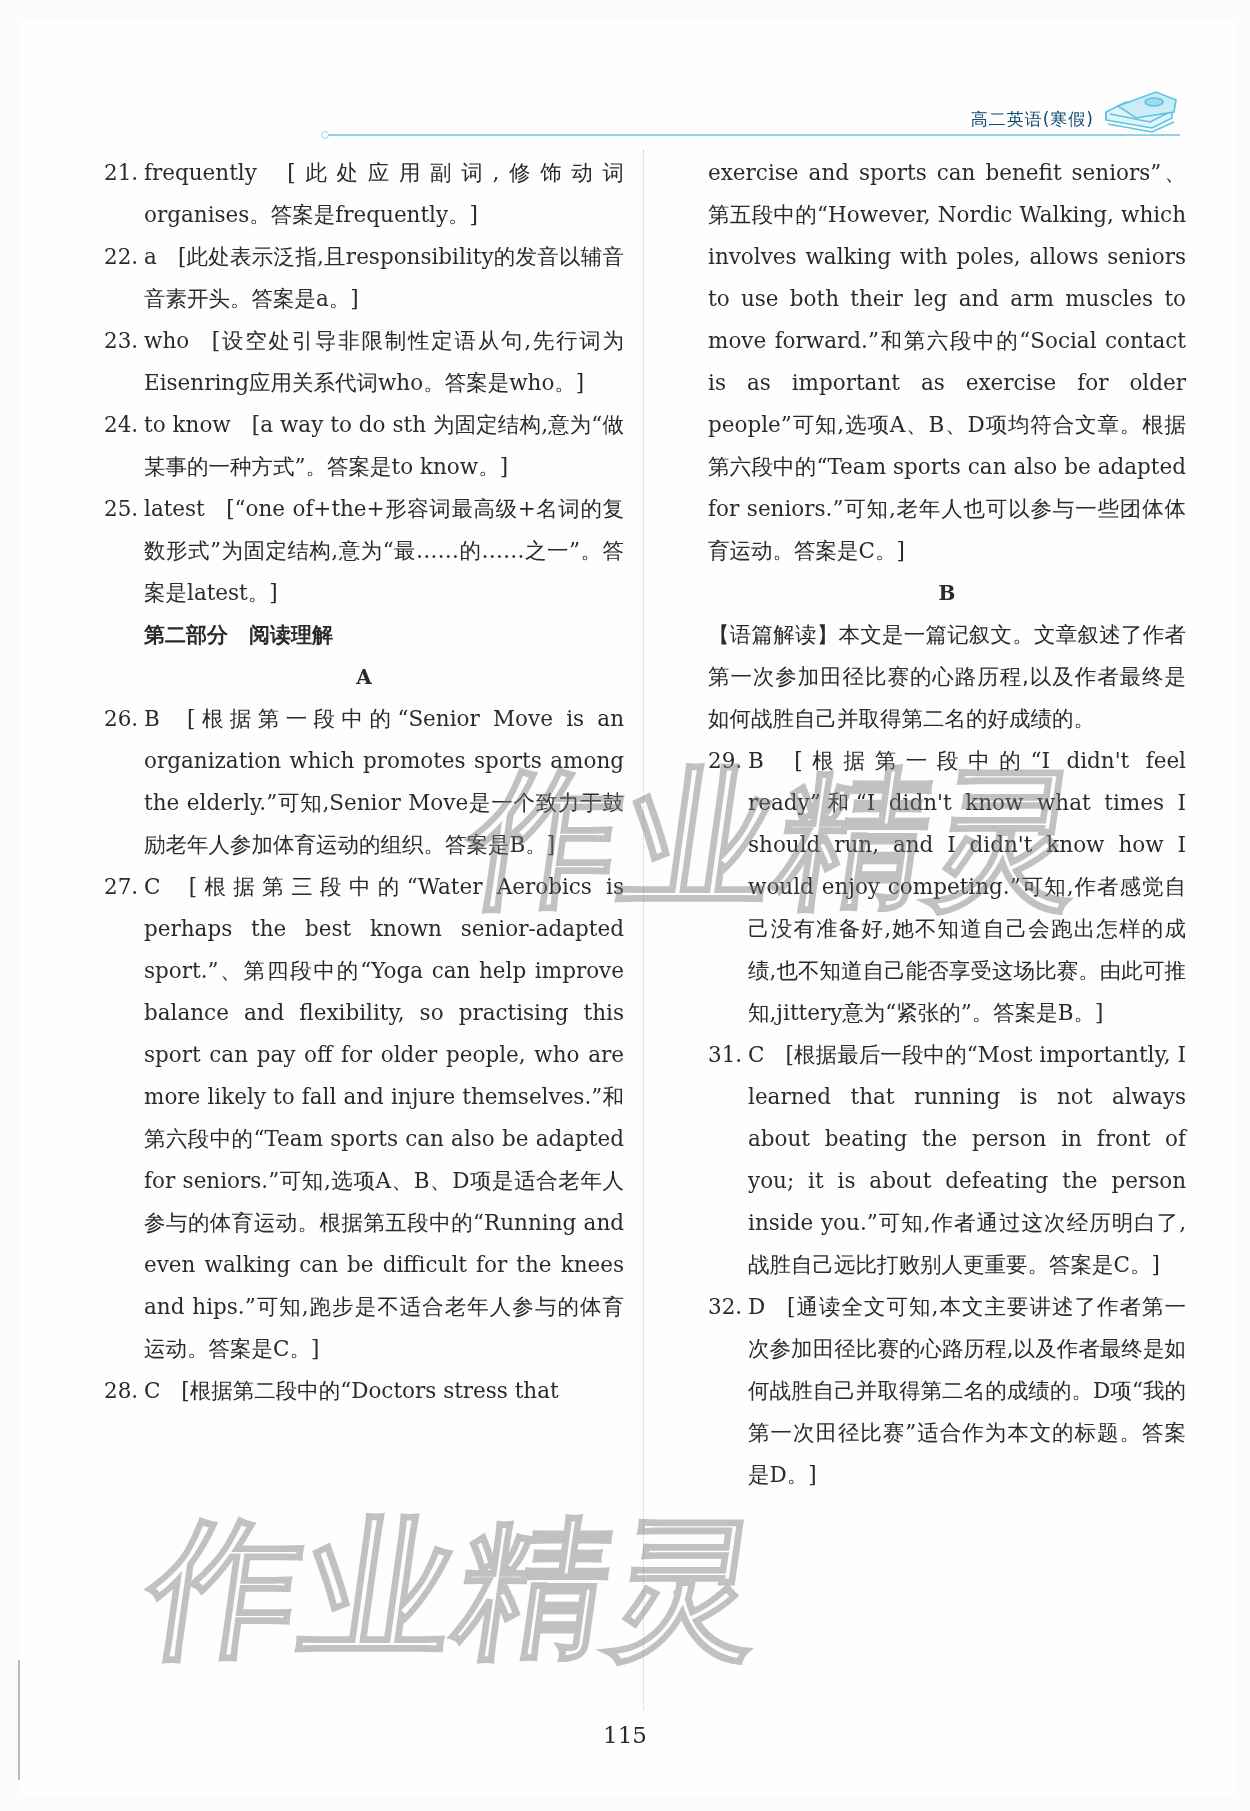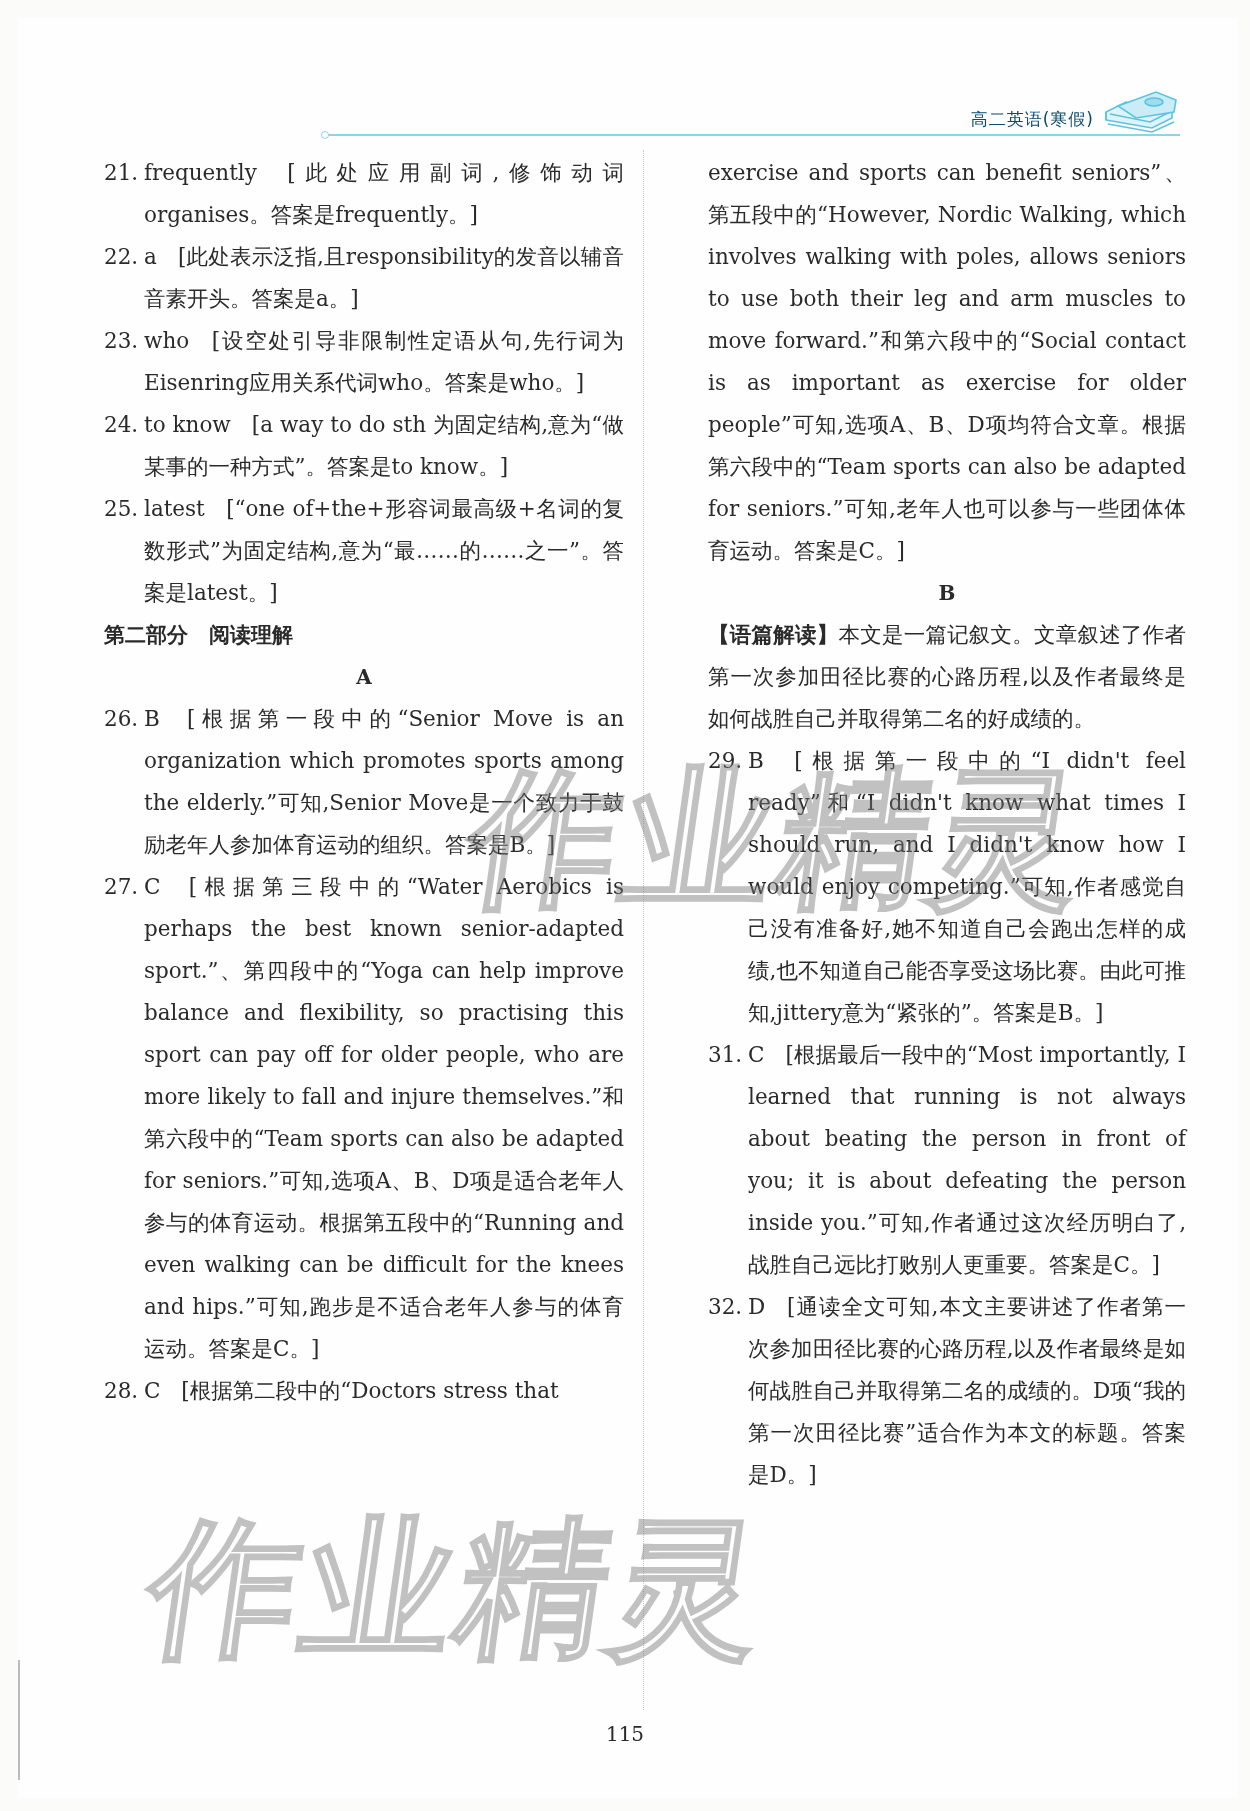--- a/index.html
+++ b/index.html
@@ -41,31 +41,31 @@
   .divider {
     position: absolute; left: 643px; top: 150px; height: 1560px; width: 0;
     border-left: 1px dotted #c8c8c8;
   }
   .item { position: relative; padding-left: 40px; text-align: justify; }
   .item .num { position: absolute; left: 0; top: 0; }
   .item .ans { margin-right: 14px; }
   .para { text-align: justify; }
   .bold-head {
     font-family: "DejaVu Sans", "Liberation Sans", sans-serif;
-    font-weight: bold; font-size: 21px;
+    font-weight: bold; font-size: 21px; margin-left: 40px;
   }
   .center-head {
     text-align: center; font-weight: bold;
     font-family: "DejaVu Serif", serif; font-size: 20px;
   }
-  .intro-tag { font-weight: bold; font-family: "DejaVu Sans", "Liberation Sans", sans-serif; }
+  .intro-tag { font-weight: normal; font-family: "DejaVu Sans", "Liberation Sans", sans-serif; }
   .intro-text { font-family: "DejaVu Sans", "Liberation Sans", sans-serif; }
   .page-number {
     position: absolute; left: 0; width: 1250px; top: 1722px;
-    text-align: center; font-size: 20px;
+    text-align: center; font-size: 23px;
   }
   .watermark {
     position: absolute; font-family: "DejaVu Sans", sans-serif; font-weight: bold;
     font-size: 150px; color: transparent; -webkit-text-stroke: 2px rgba(120,120,120,0.45);
     letter-spacing: 4px; pointer-events: none; transform: skewX(-8deg);
   }
   .left-edge {
     position: absolute; left: 18px; top: 1660px; width: 2px; height: 120px;
     background: #bbb;
   }

